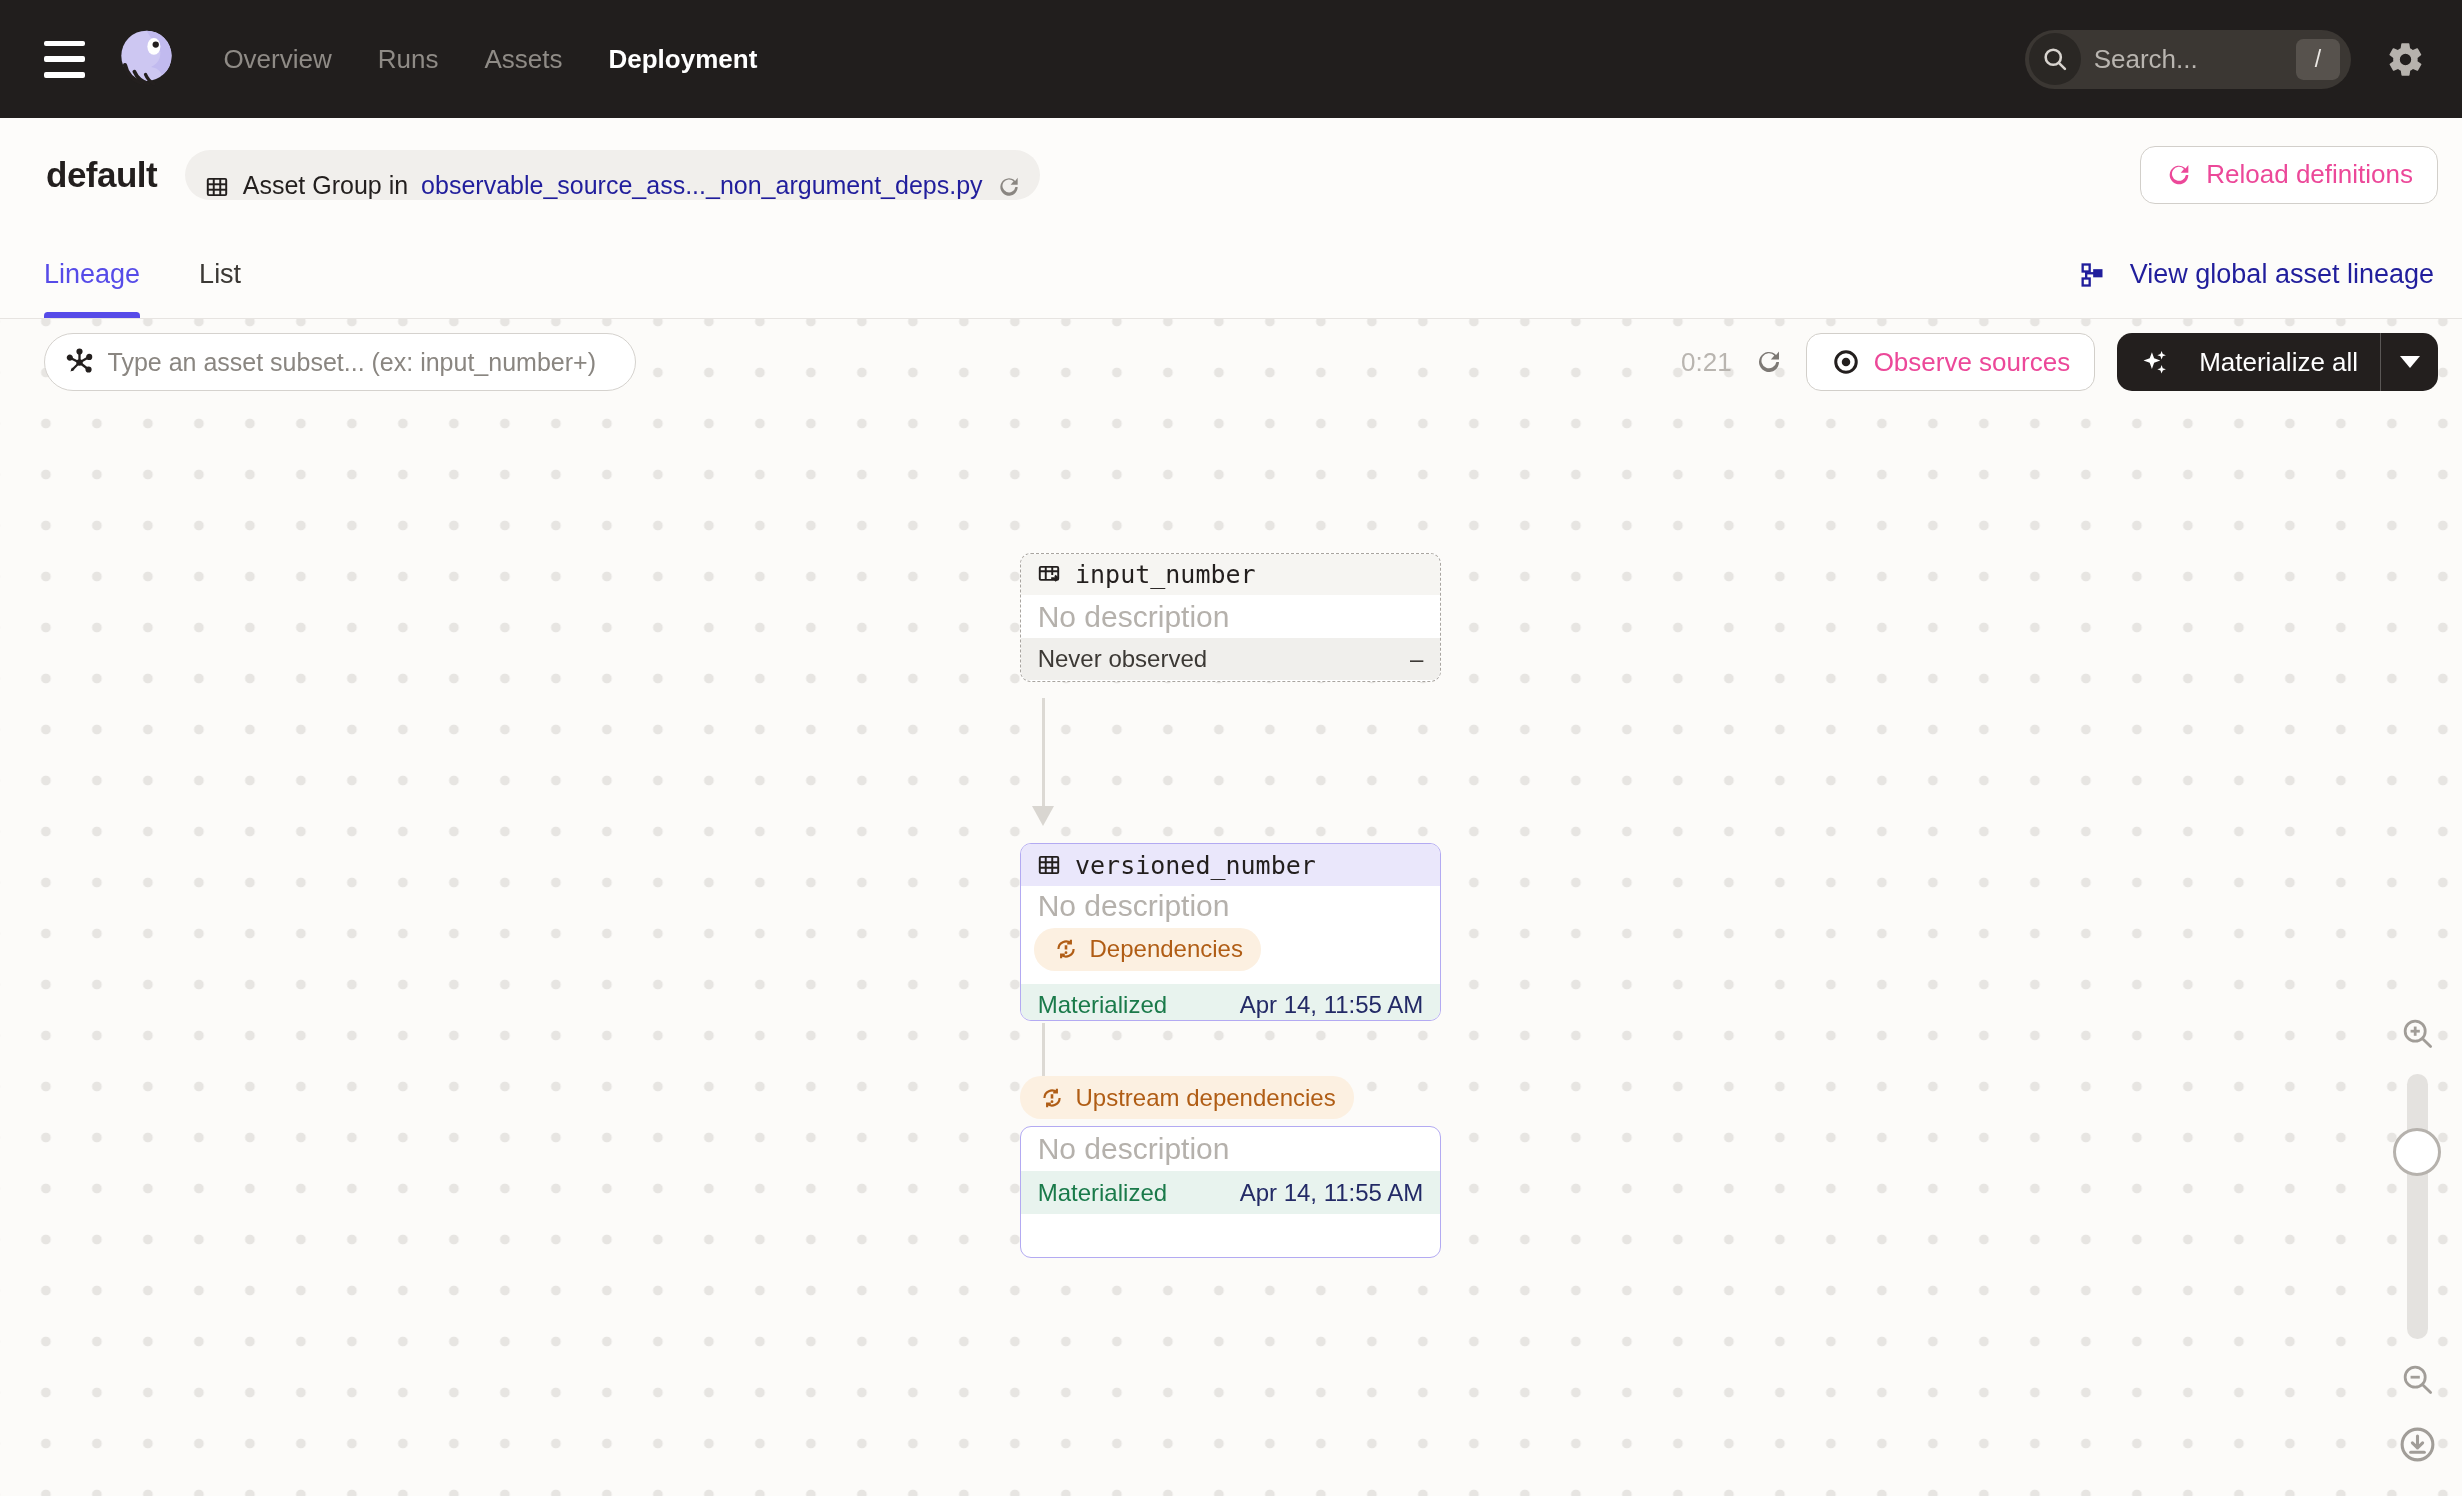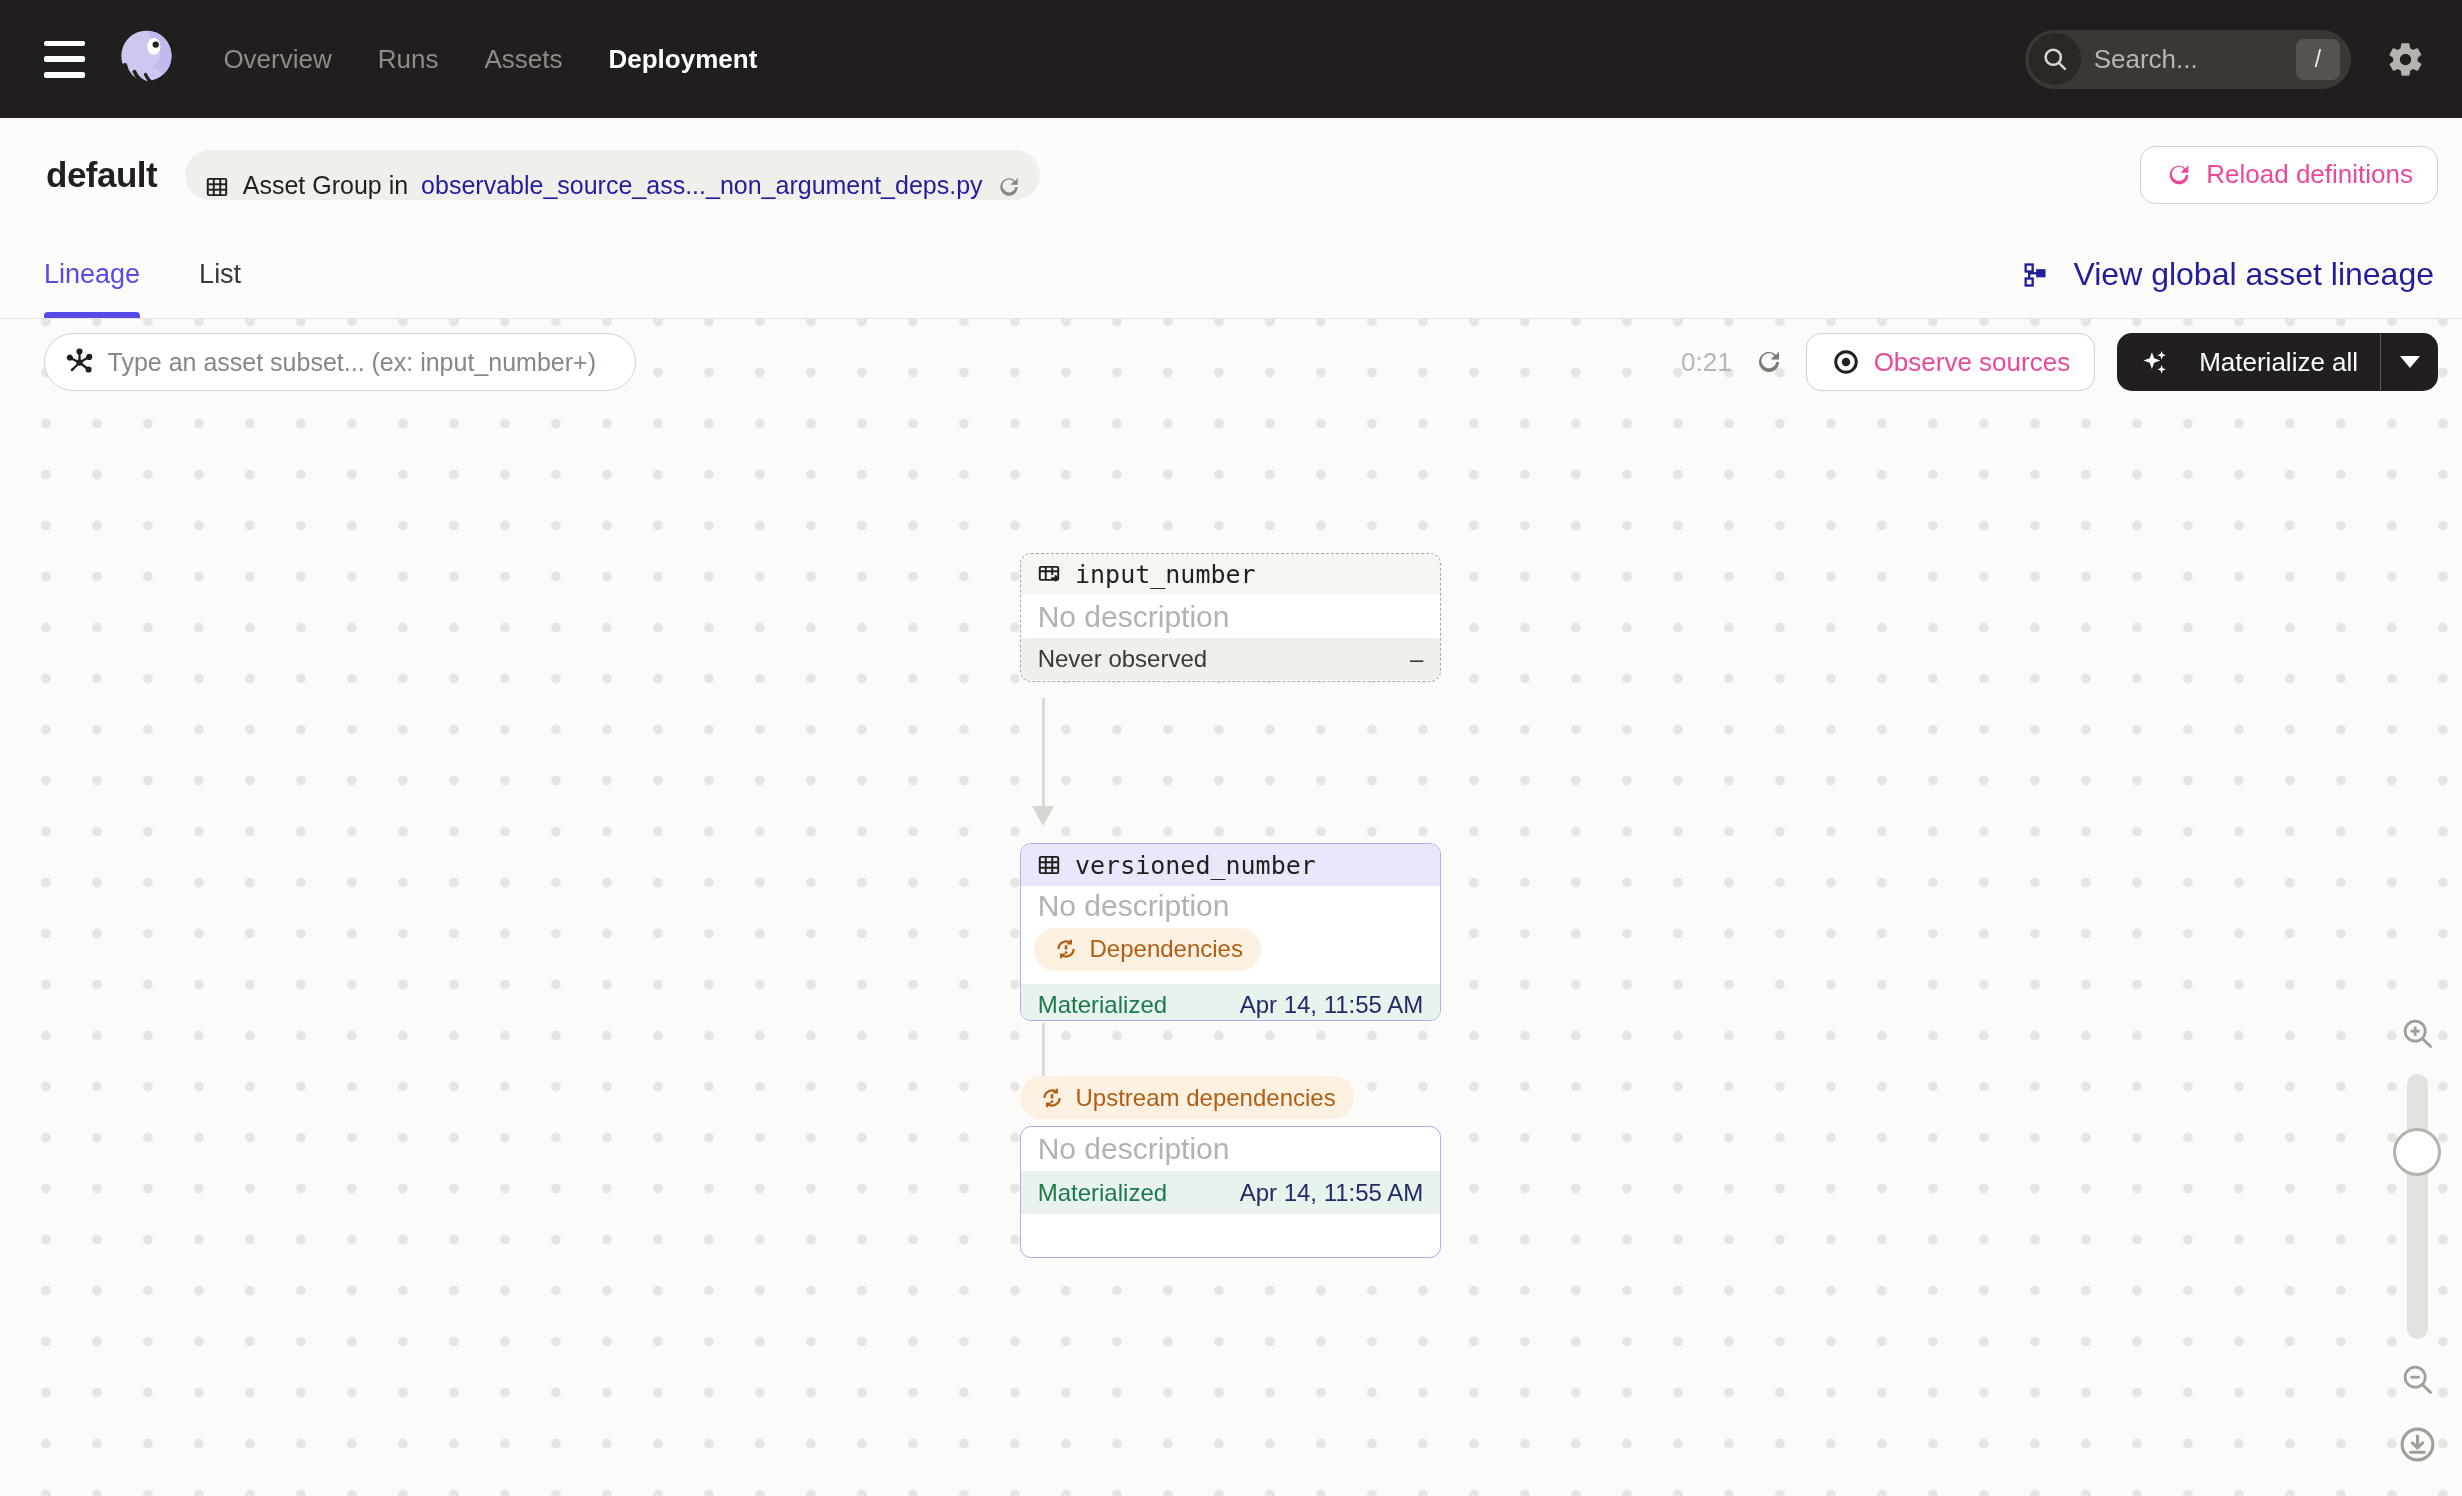--- a/index.html
+++ b/index.html
@@ -31,21 +31,21 @@
   .tag-reload { color:#8a8681; display:flex; cursor:pointer; }
   .header-spacer { flex:1; }
   .btn { display:inline-flex; align-items:center; gap:13px; height:58px; border-radius:15px; border:0.9px solid #d2cfca; background:#fff; font-size:26px; color:#ec4899; padding:0 24px; cursor:pointer; }
 
   
   .tabs-row { height:88px; background:#fdfcfa; border-bottom:0.9px solid #e7e4e1; display:flex; align-items:center; padding:0 28px 0 44px; position:relative; }
   .tab { font-size:27px; font-weight:500; margin-right:59px; cursor:pointer; color:#3c3935; position:relative; height:100%; display:flex; align-items:center; }
   .tab.active { color:#564be8; }
   .tab.active::after { content:""; position:absolute; left:0; right:0; bottom:0; height:6.5px; background:#564be8; border-radius:3.7px 3.7px 0 0; }
   .tabs-spacer { flex:1; }
-  .global-link { display:flex; align-items:center; gap:24px; color:#211e9c; font-size:32px; cursor:pointer; }
+  .global-link { display:flex; align-items:center; gap:24px; color:#211e9c; font-size:27px; cursor:pointer; }
 
   
   .graph { position:relative; height:1178px; background:#fcfbf9;
     background-image:radial-gradient(circle,#e7e5e2 4.6px,transparent 5.2px);
     background-size:51px 51px; background-position:20.4px 28px; }
 
   .graph-toolbar { position:absolute; top:14px; left:44px; right:24px; display:flex; align-items:center; }
   .filter-wrap { width:592px; height:58px; background:#fff; border:0.9px solid #d5d2ce; border-radius:30px; display:flex; align-items:center; padding:0 18.5px; gap:13px; }
   .filter-wrap input { border:none; outline:none; flex:1; font-size:25px; color:#231f1e; background:transparent; min-width:0; }
   .filter-wrap input::placeholder { color:#8a8681; }

